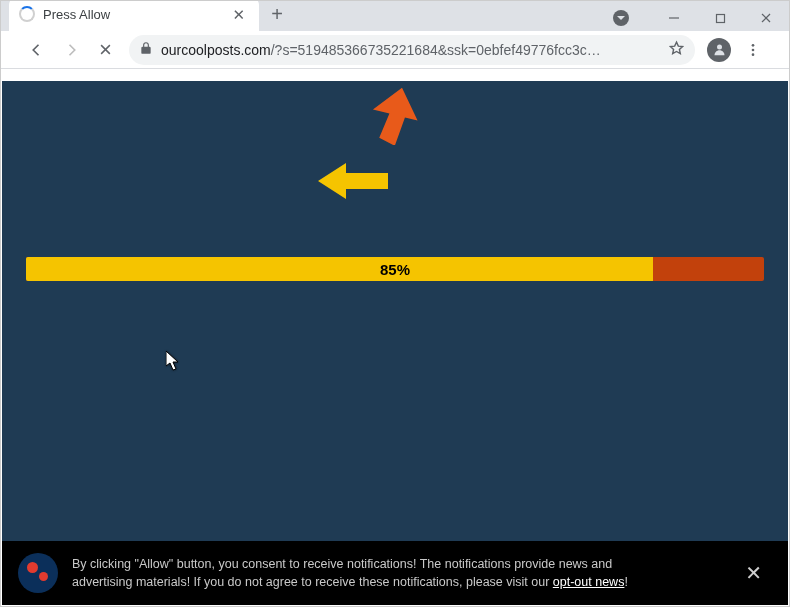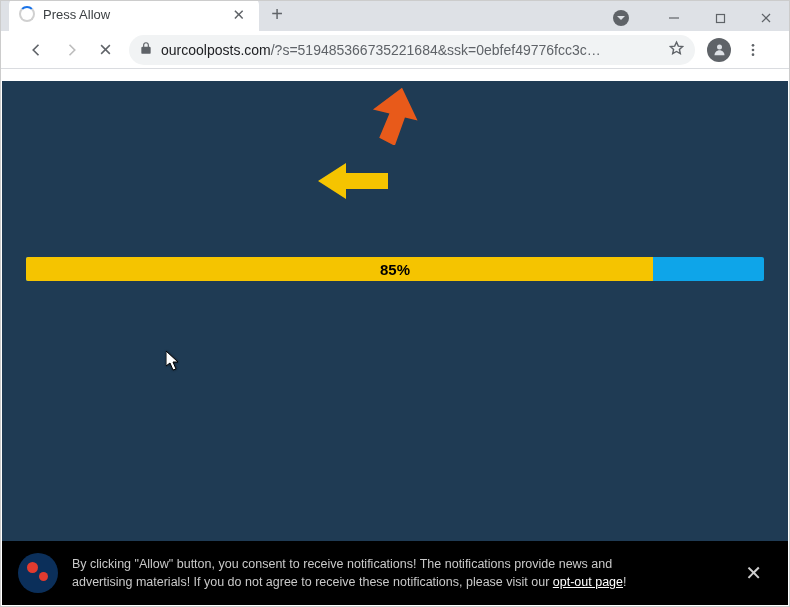--- a/index.html
+++ b/index.html
@@ -112,21 +112,21 @@
     position: absolute;
     left: 1px; right: 1px; top: 80px; bottom: 1px;
     background: #1f3b54;
     overflow: hidden;
   }
   .progress-wrap {
     position: absolute;
     left: 24px; right: 24px;
     top: 176px;
     height: 24px;
-    background: #0ea5e9;
+    background: #c2410c;
     border-radius: 2px;
     overflow: hidden;
   }
   .progress-fill {
     height: 100%;
     width: 85%;
     background: #f5c400;
   }
   .progress-label {
     position: absolute;
@@ -305,19 +305,19 @@
 
   <div class="watermark">
     <span>pcrisk</span><span class="tld">.com</span>
   </div>
 
   <div class="notif">
     <div class="badge"></div>
     <div class="msg">
       <span class="l1">By clicking "Allow" button, you consent to receive notifications! The notifications provide news and</span>
       <span class="l2">
-        <span>advertising materials! If you do not agree to receive these notifications, please visit our </span><a href="#">opt-out page</a><span>!</span>
+        <span>advertising materials! If you do not agree to receive these notifications, please visit our </span><a href="#">opt-out news</a><span>!</span>
       </span>
     </div>
     <div class="close">✕</div>
   </div>
 
 </div>
 
 </body></html>

